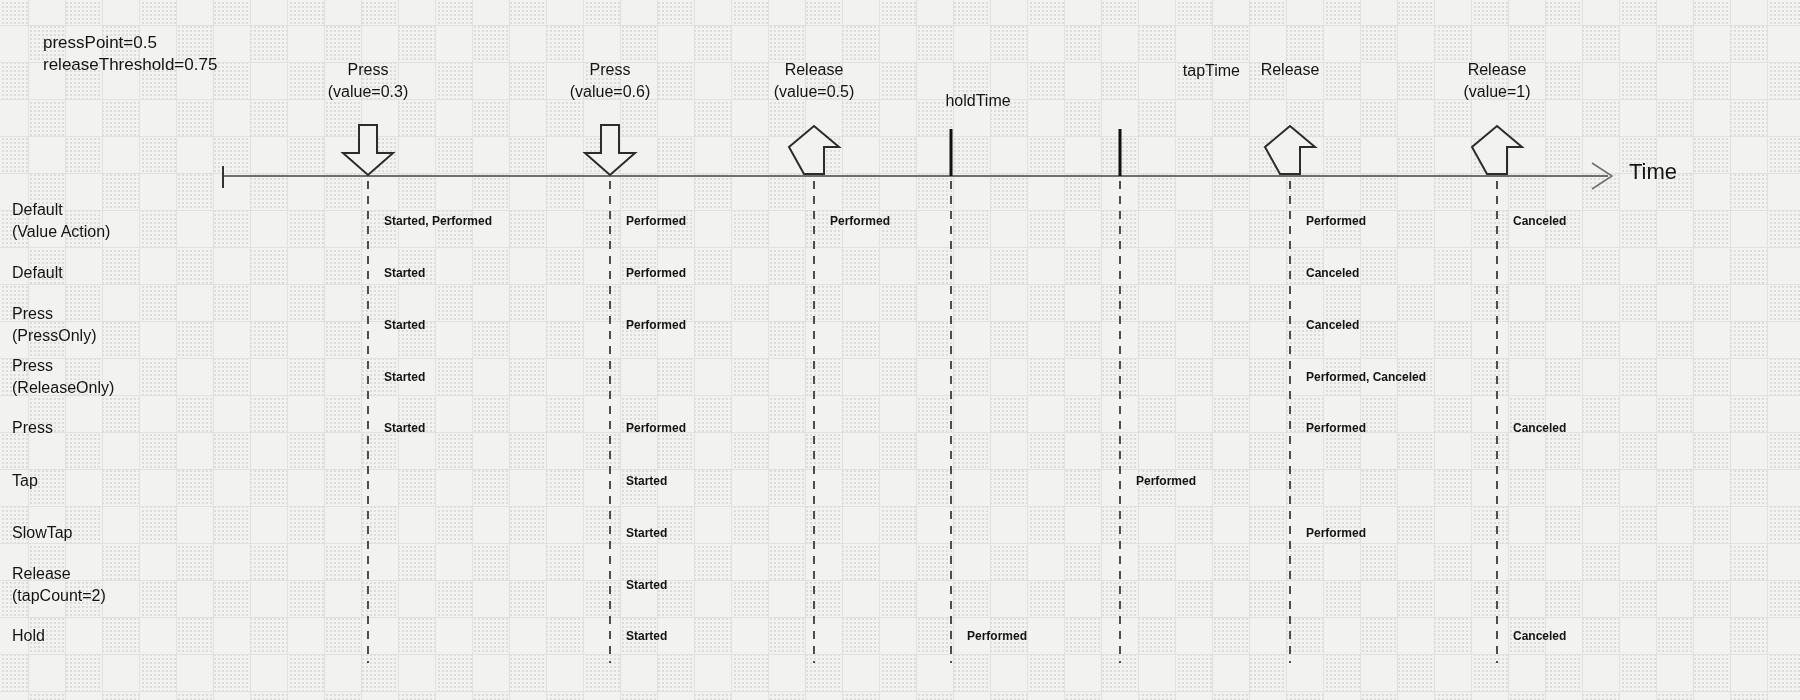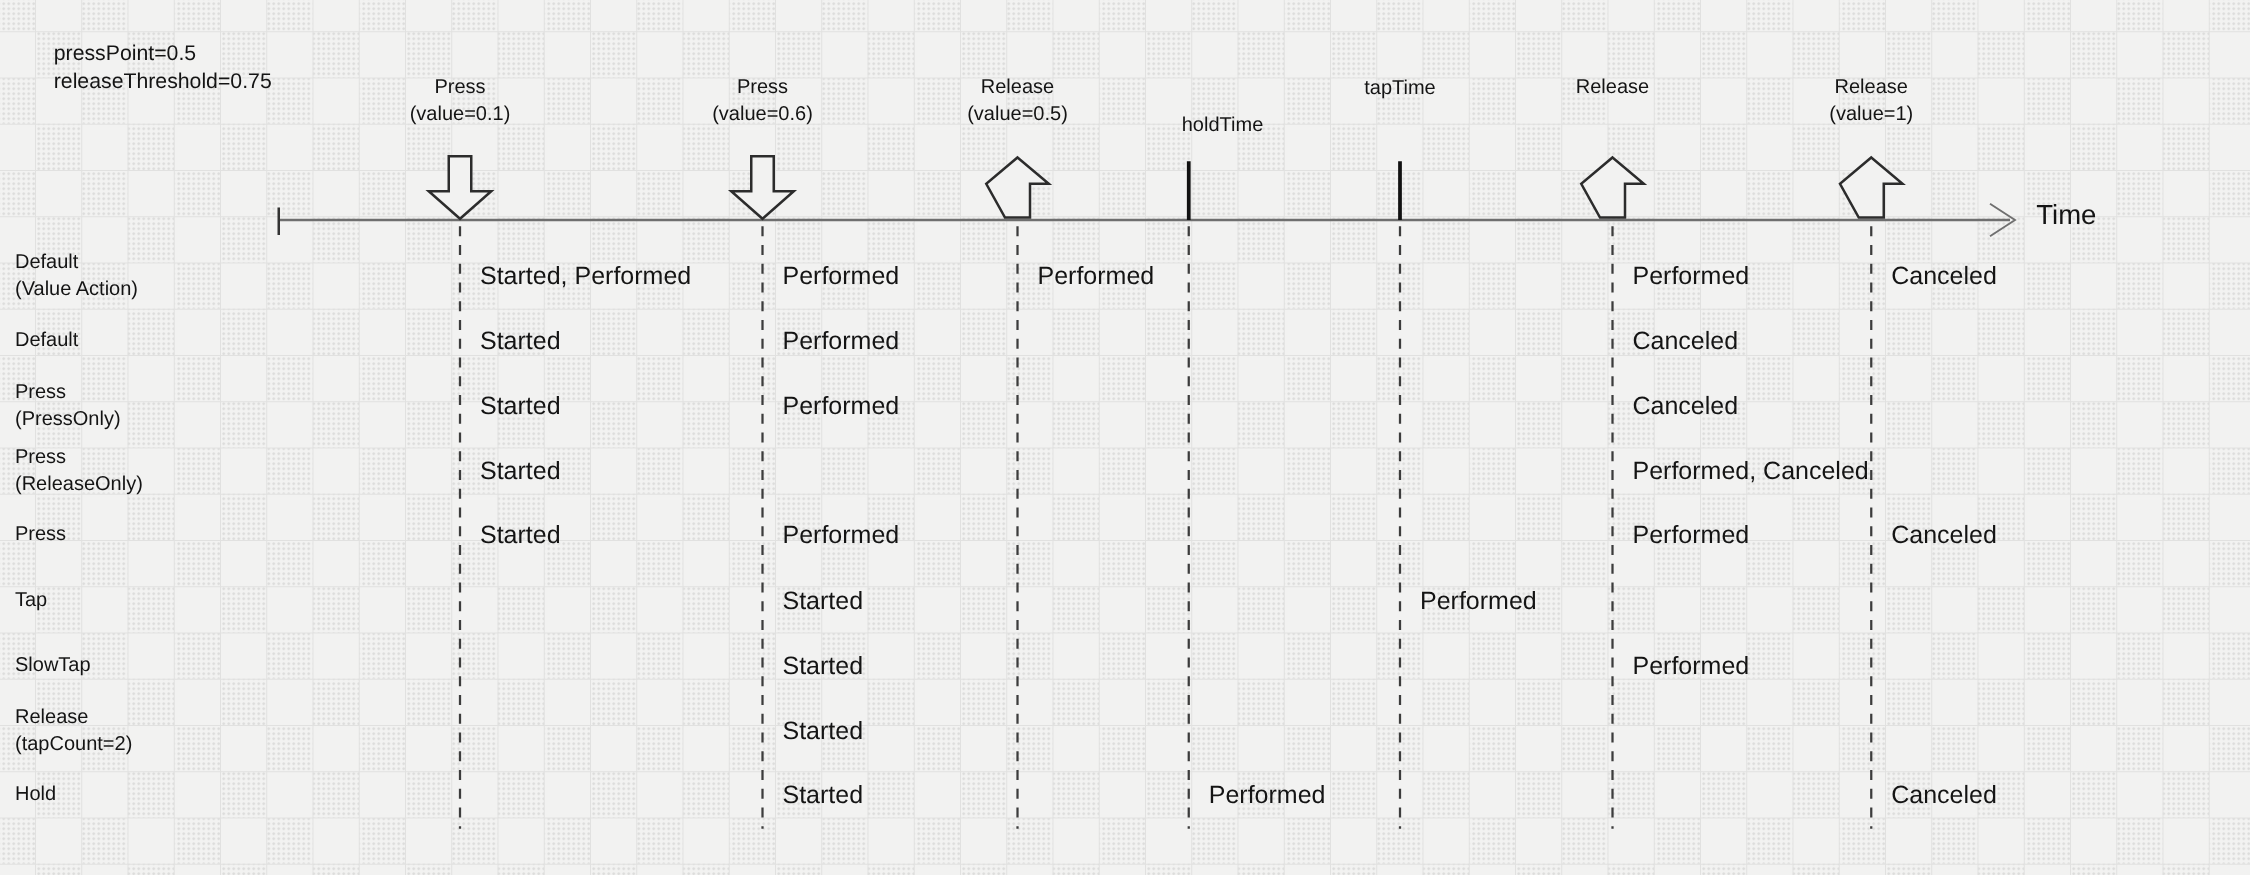--- a/index.html
+++ b/index.html
@@ -16,21 +16,21 @@
     background-position:28px 25px,28px 25px,28px 25px,1px 1px;
   }
   .canvas{position:relative;width:1800px;height:572px;}
   #diagram-svg{position:absolute;left:0;top:0;}
   .params{position:absolute;left:43px;top:32px;font-size:17px;line-height:22px;}
   .event-label{position:absolute;width:240px;text-align:center;font-size:16px;line-height:22px;}
   .event-label span{display:block;}
   .row-label{position:absolute;left:12px;width:260px;text-align:left;
     font-size:16px;line-height:22px;transform:translateY(-50%);}
   .row-label span{display:block;}
-  .cell{position:absolute;transform:translateY(-50%);font-size:20px;line-height:20px;white-space:nowrap;}
+  .cell{position:absolute;transform:translateY(-50%);font-size:12px;line-height:20px;white-space:nowrap;font-weight:bold;}
   .time-label{position:absolute;font-size:22px;transform:translateY(-50%);}
 </style>
 </head>
 <body>
 
 <div class="canvas">
   <svg id="diagram-svg" width="1800" height="700">
       <line x1="223" y1="176" x2="1608" y2="176" stroke="#6f6f6f" stroke-width="2"></line>
       <line x1="223" y1="166" x2="223" y2="188" stroke="#333" stroke-width="2"></line>
       <polyline points="1592,163 1612,176 1592,189" fill="none" stroke="#6f6f6f" stroke-width="1.5"></polyline>
@@ -53,34 +53,34 @@
   <div class="params">
     <div>pressPoint=0.5</div>
     <div>releaseThreshold=0.75</div>
   </div>
 
   <div class="time-label" style="left:1629px;top:172px;">Time</div>
 
   <div id="labels-layer">
       <div class="event-label" style="left: 248px; top: 59px;">
         <span>Press</span>
-        <span>(value=0.1)</span>
+        <span>(value=0.3)</span>
       </div>
       <div class="event-label" style="left: 490px; top: 59px;">
         <span>Press</span>
         <span>(value=0.6)</span>
       </div>
       <div class="event-label" style="left: 694px; top: 59px;">
         <span>Release</span>
         <span>(value=0.5)</span>
       </div>
       <div class="event-label" style="left: 858px; top: 90px;">
         <span>holdTime</span>
       </div>
-      <div class="event-label" style="left: 1000px; top: 60px;">
+      <div class="event-label" style="left: 1000px; top: 60px; text-align: right;">
         <span>tapTime</span>
       </div>
       <div class="event-label" style="left: 1170px; top: 59px;">
         <span>Release</span>
       </div>
       <div class="event-label" style="left: 1377px; top: 59px;">
         <span>Release</span>
         <span>(value=1)</span>
       </div>
       <div class="row-label" style="top: 221px;">

